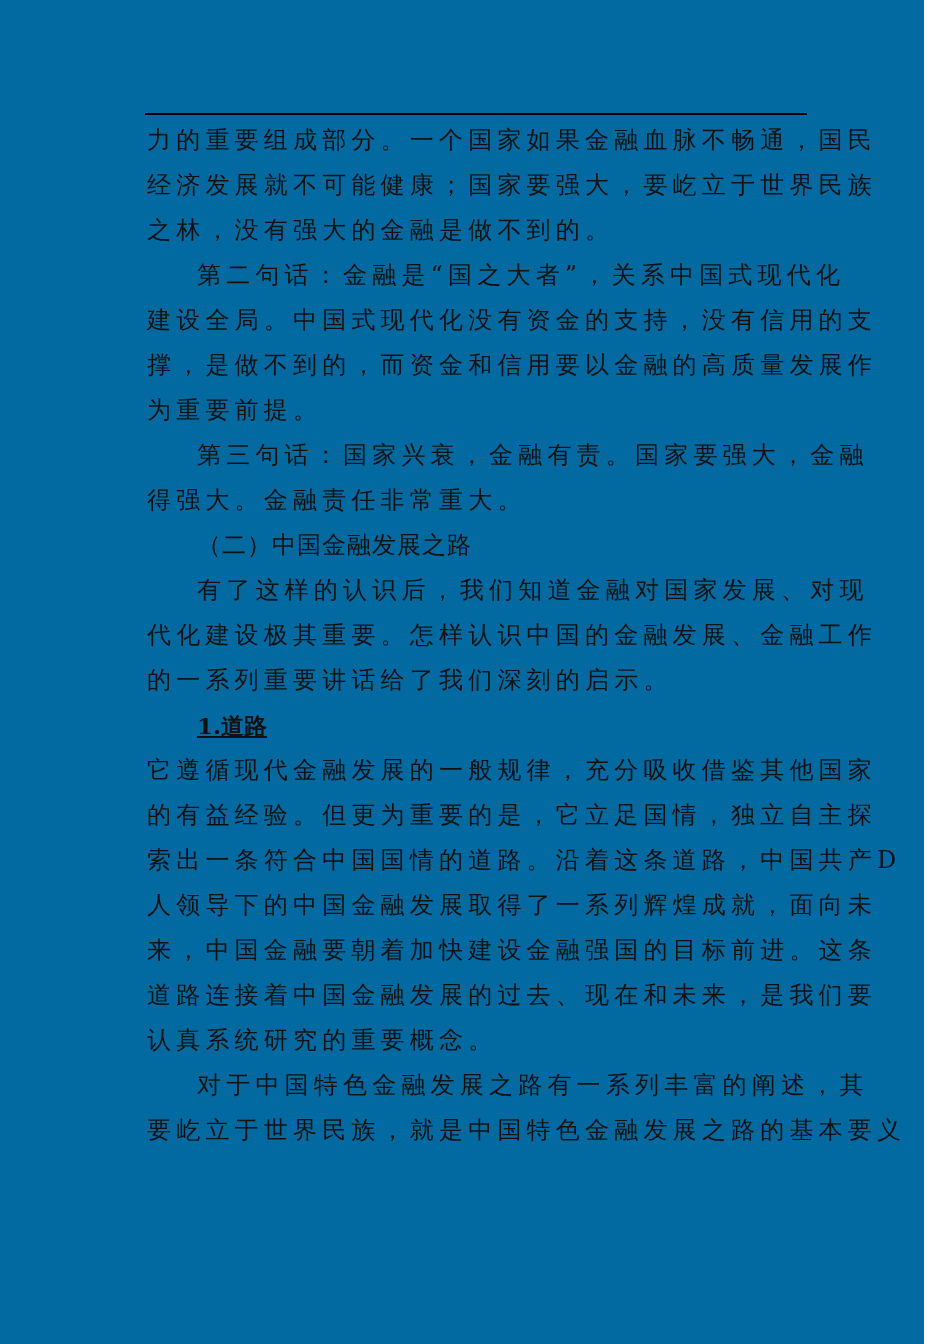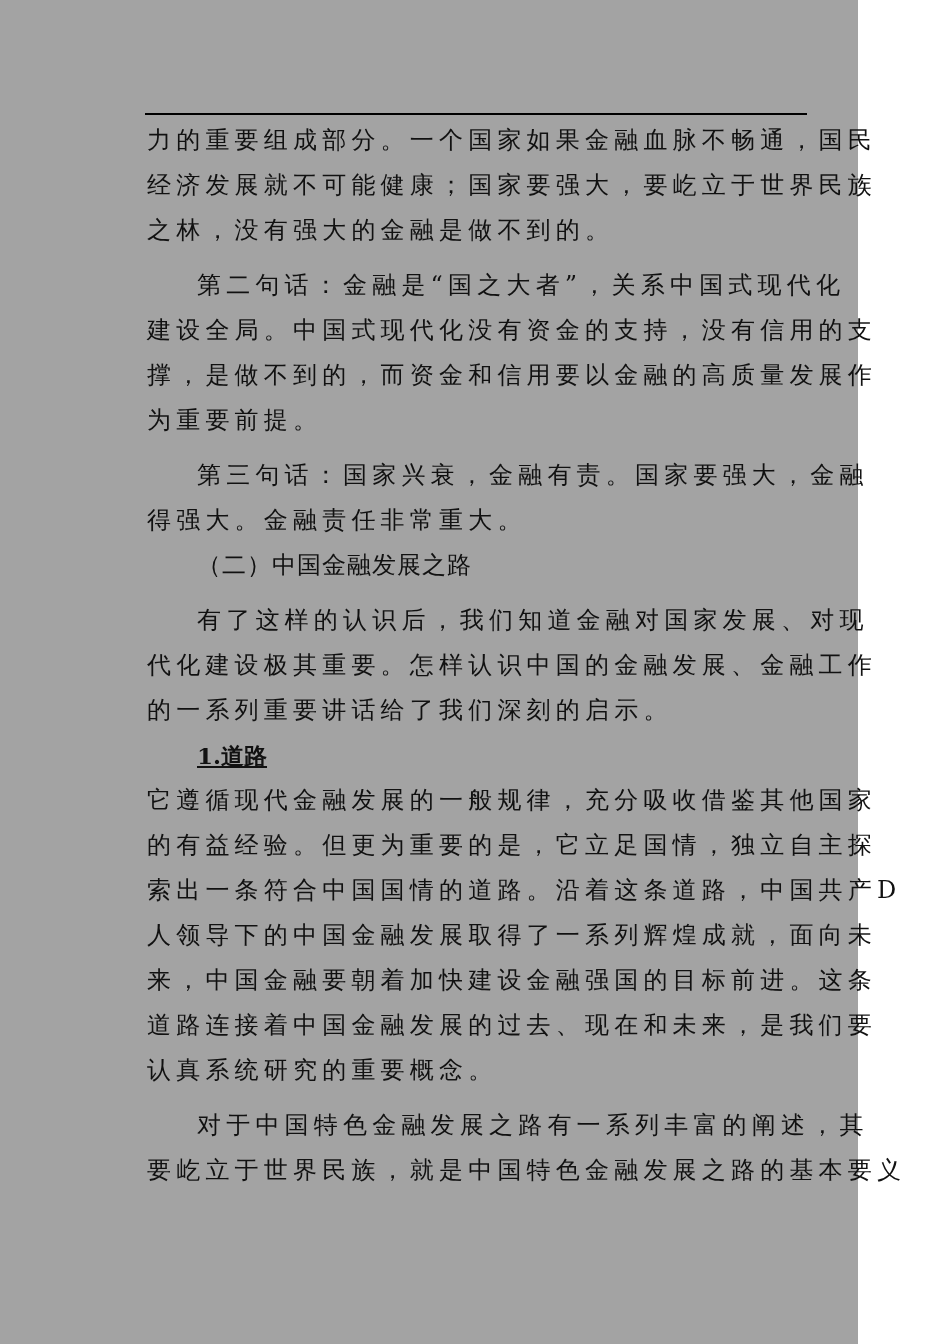--- a/index.html
+++ b/index.html
@@ -1,33 +1,33 @@
 <!DOCTYPE html>
 <html><head>
   <meta charset="utf-8">
   <style>
     html, body { margin: 0; padding: 0; background: #ffffff; }
     body { width: 950px; height: 1344px; position: relative; overflow: hidden; }
     .page {
-      position: absolute; left: 0; top: 0; width: 858px; height: 1344px; background: #a3a3a3;
+      position: absolute; left: 0; top: 0; width: 924px; height: 1344px; background: #0369a1;
     }
     .header-rule {
       position: absolute; left: 145px; top: 113px; width: 662px; height: 0;
       border-top: 2px solid #000000;
     }
     .body-text {
       position: absolute; left: 147px; top: 118px; width: 660px;
       font-family: "DejaVu Serif", "Liberation Serif", serif;
       font-size: 24px; color: #111111;
     }
     .line {
       height: 45px; line-height: 45px; white-space: nowrap;
       letter-spacing: 5.2px; overflow: visible;
     }
-    .indent { padding-left: 50px; margin-top: 10px; }
+    .indent { padding-left: 50px; }
     .heading2 { padding-left: 50px; letter-spacing: 1px; }
     .heading3 { padding-left: 50px; font-weight: bold; letter-spacing: 0; font-size: 23px; text-decoration: underline; }
     .tight { letter-spacing: 2.8px; }
   </style>
 </head>
 <body>
 
 <div class="page">
   <div class="header-rule"></div>
 

